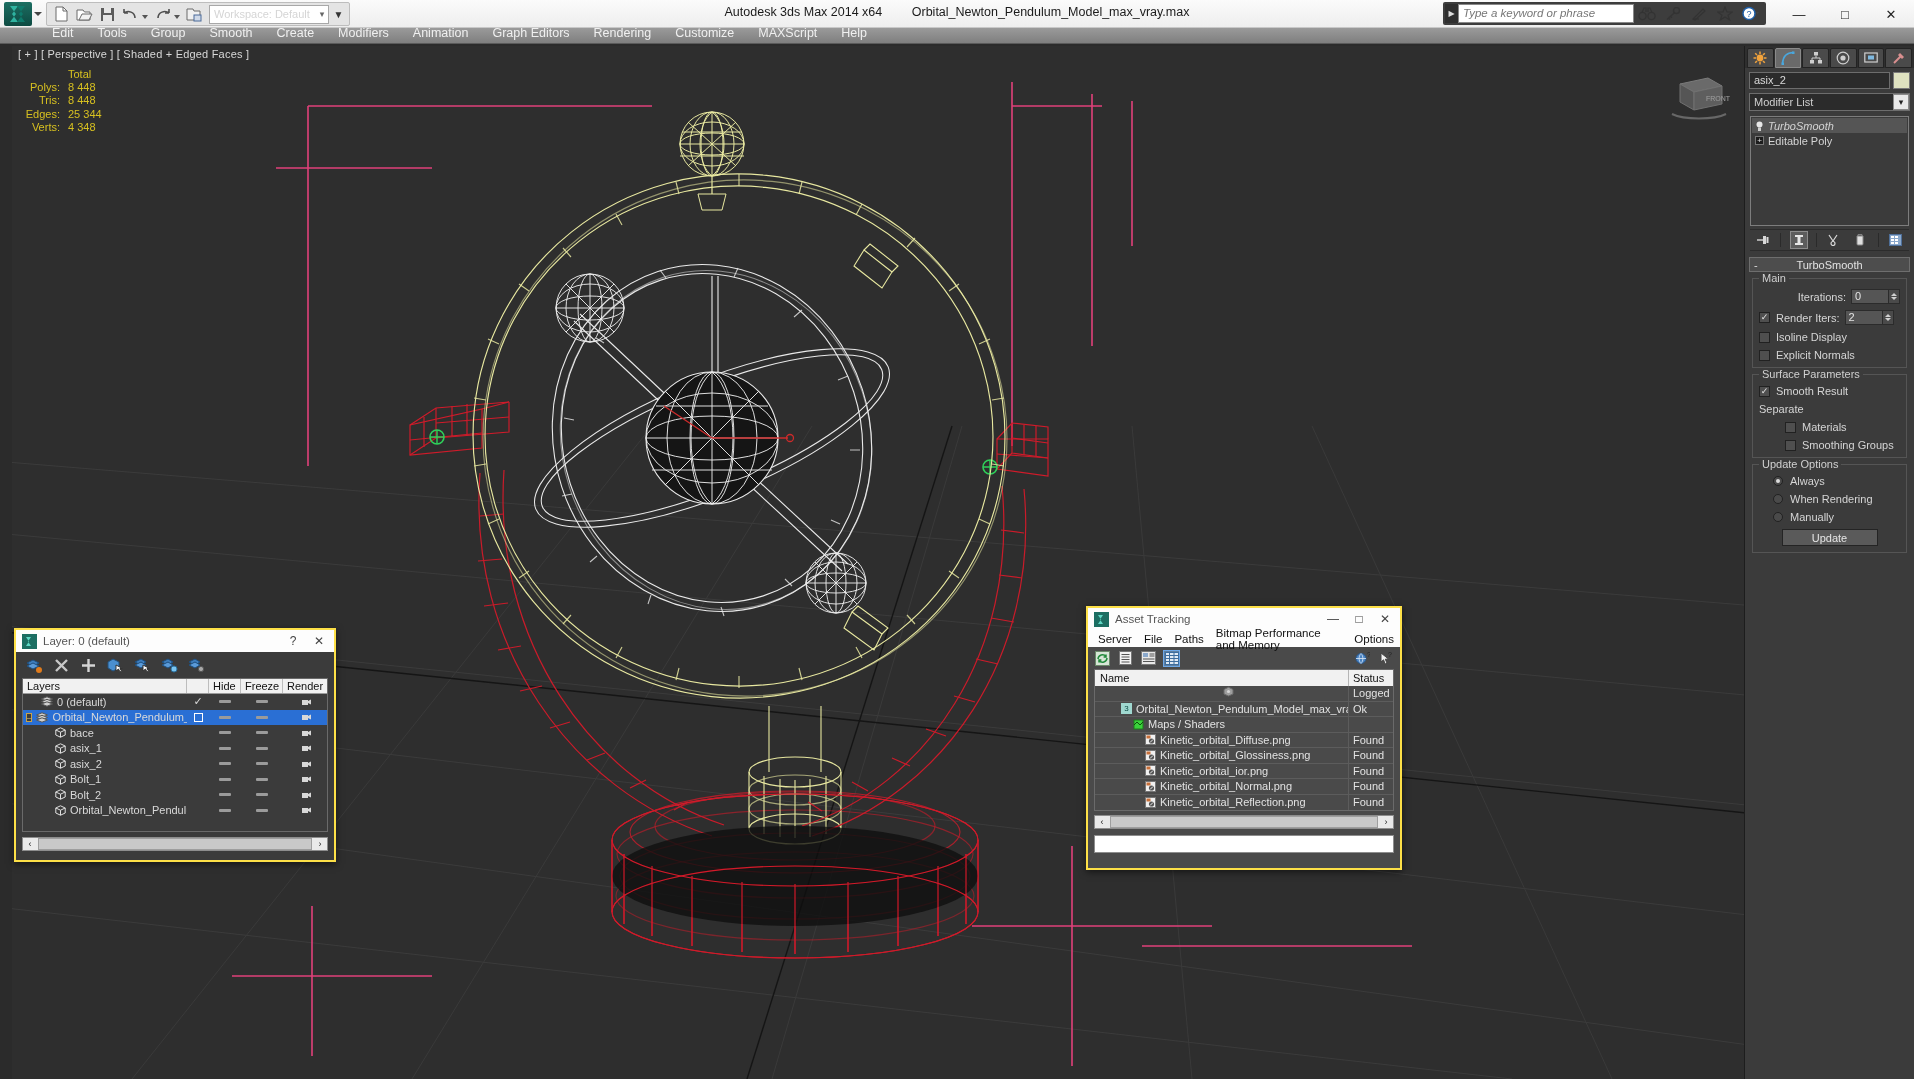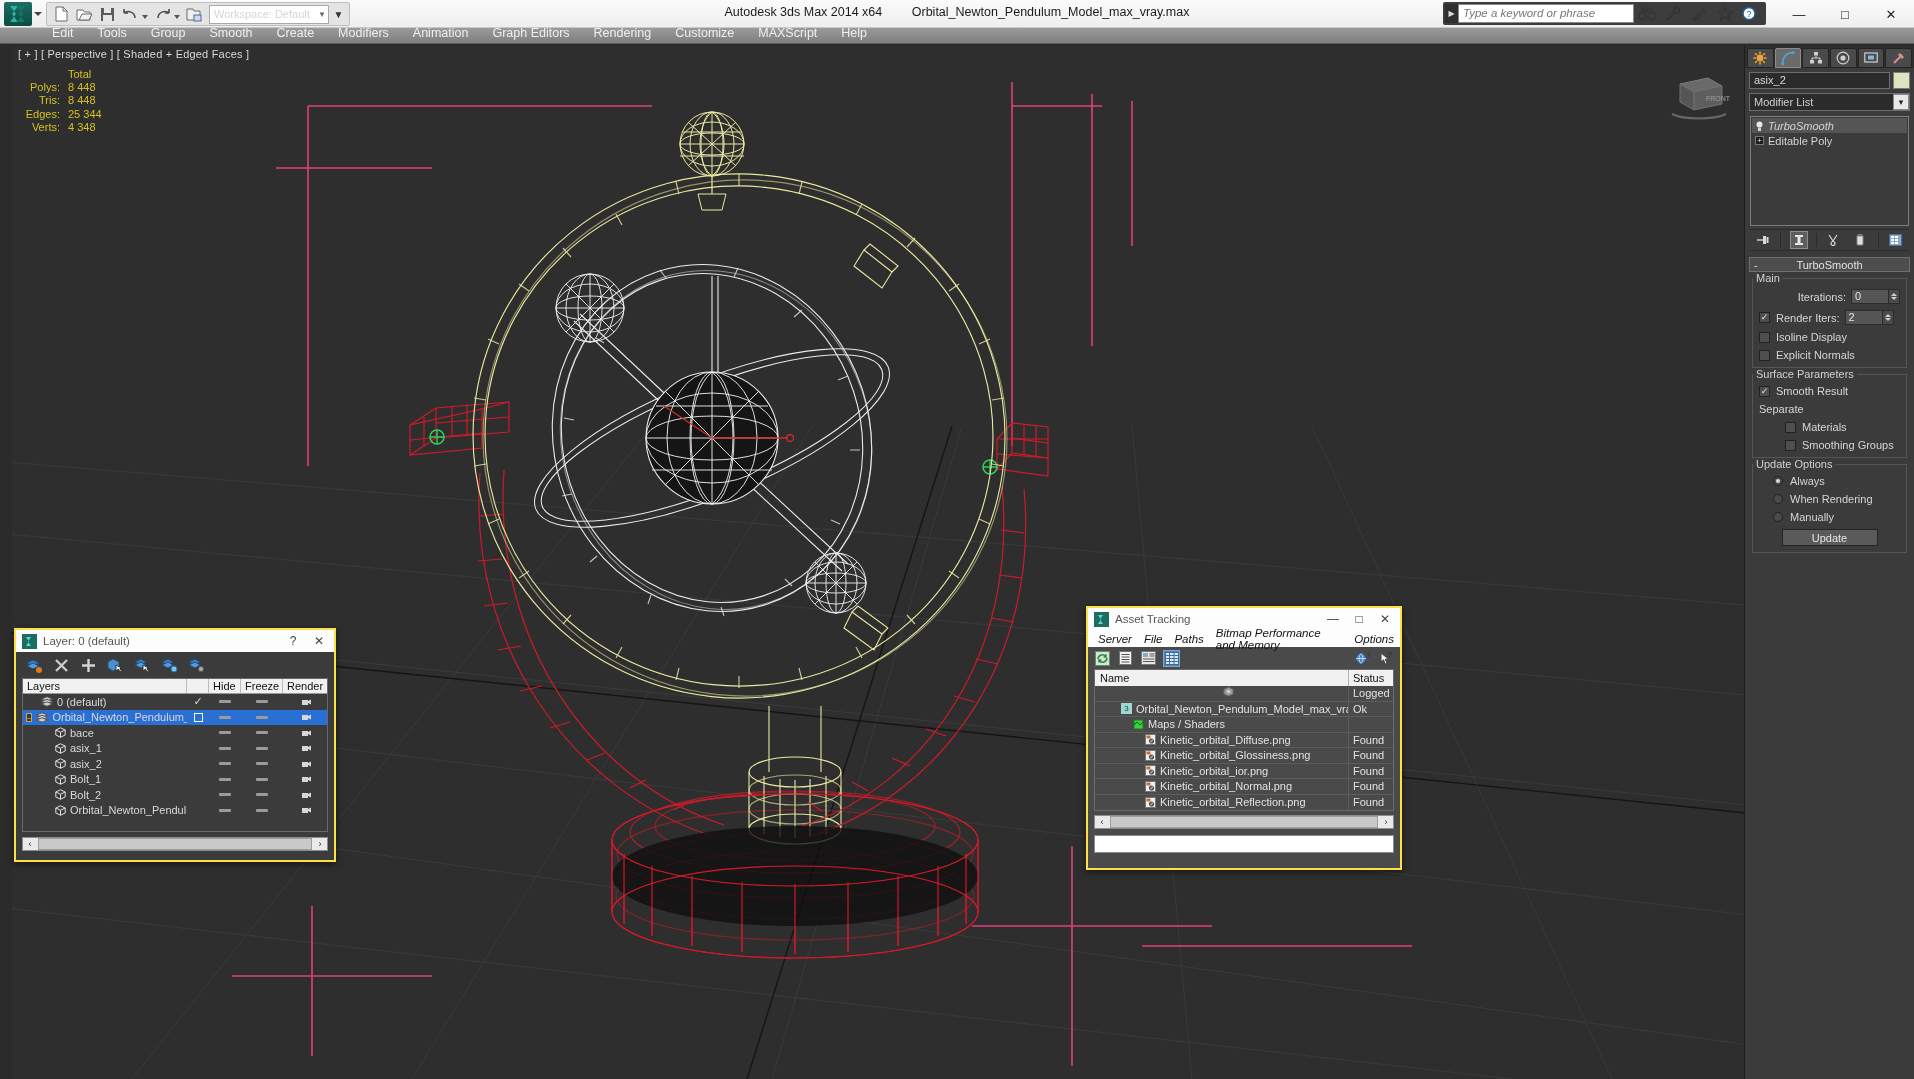--- a/index.html
+++ b/index.html
@@ -95,21 +95,21 @@
   .stool.active { background:#5d5d5d; border:1px solid #8d8d8d;}
   .vline{width:1px;height:14px;background:#2a2a2a;}
 
   .rollout { margin:6px 4px 0 4px; }
   .rolloutbar { height:15px; background:#4d4d4d; border:1px solid #6e6e6e; display:flex;
     align-items:center; position:relative; }
   .rolloutbar .minus { position:absolute; left:4px; color:#dcdcdc; font-size:11px;}
   .rolloutbar .t { width:100%; text-align:center; font-size:11px; color:#e2e2e2;}
   .group { margin:6px 3px 0 3px; border:1px solid #555; padding:10px 6px 6px 6px;
     position:relative; }
-  .group > .gtitle { position:absolute; top:-7px; left:0; background:#3b3b3b;
+  .group > .gtitle { position:absolute; top:-7px; left:6px; background:#3b3b3b;
     padding:0 3px; font-size:11px; color:#d0d0d0;}
   .frow { display:flex; align-items:center; margin-bottom:6px; font-size:11px; color:#d5d5d5; }
   .frow.r { justify-content:flex-end; }
   .spin { display:flex; align-items:center; margin-left:5px; }
   .spinfield { width:38px;height:15px;background:#555;border:1px solid #2b2b2b;color:#e3e3e3;
     font-size:11px; padding-left:3px; line-height:13px;}
   .spinbtns { width:11px;height:15px; background:#4a4a4a; border:1px solid #2b2b2b;
     border-left:none; display:flex; flex-direction:column; align-items:center; justify-content:center;}
   .spinbtns i { display:block; width:0;height:0;border-left:3px solid transparent;
     border-right:3px solid transparent;}
@@ -161,21 +161,21 @@
     font-size:8px;line-height:7px;text-align:center;}
   .hscroll { margin:5px 6px 0 6px; height:14px; background:#eaeaea; border:1px solid #8d8d8d;
     display:flex; align-items:center; justify-content:space-between; }
   .hscroll .ar { width:14px;text-align:center;font-size:9px;color:#222;}
   .hscroll .thumb { flex:1; height:12px; background:#c9c9c9; border:1px solid #9e9e9e; margin:0 1px;}
 
   
   #assetdlg { left:1086px; top:606px; width:316px; height:264px; background:#4a4a4a;}
   .amenu { height:17px; background:#fdfdfd; display:flex; align-items:center;
     font-size:11.5px; color:#111; padding-left:4px; gap:0; }
-  .amenu span { padding:0 6px;font-style:italic; }
+  .amenu span { padding:0 6px; }
   .atools { height:22px; background:#4a4a4a; display:flex; align-items:center; gap:6px;
     padding:0 6px; }
   .atool { width:17px;height:17px;display:flex;align-items:center;justify-content:center;}
   .atool.sel { border:1px solid #6da8e8; background:#5c7fa3;}
   .aspacer{flex:1;}
   .atable { margin:0 6px; border:1px solid #6a6a6a; background:#4a4a4a; }
   .ahead { height:16px; background:#f1f1f1; display:flex; font-size:11px; color:#111; }
   .ahead .c1 { flex:1; padding-left:5px; display:flex;align-items:center;
     border-right:1px solid #b5b5b5;}
   .ahead .c2 { width:44px; padding-left:4px; display:flex;align-items:center;}

